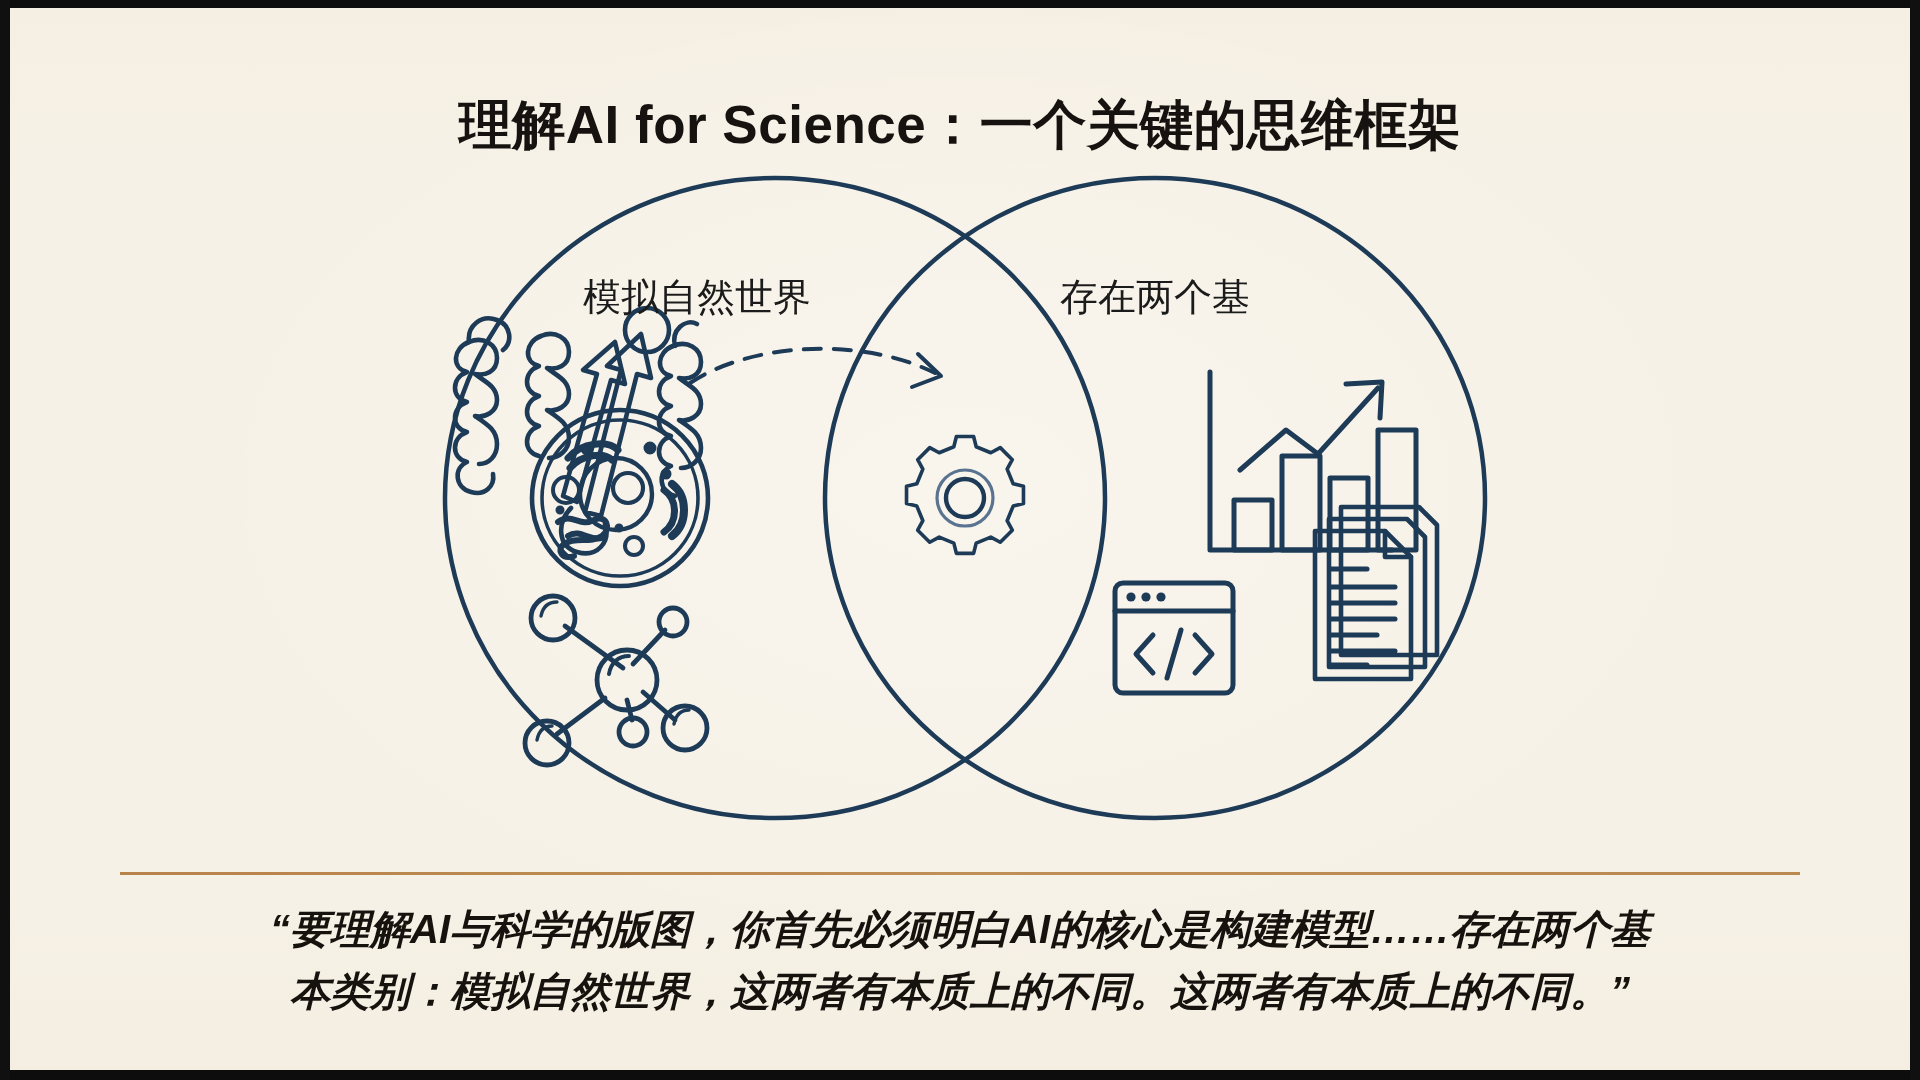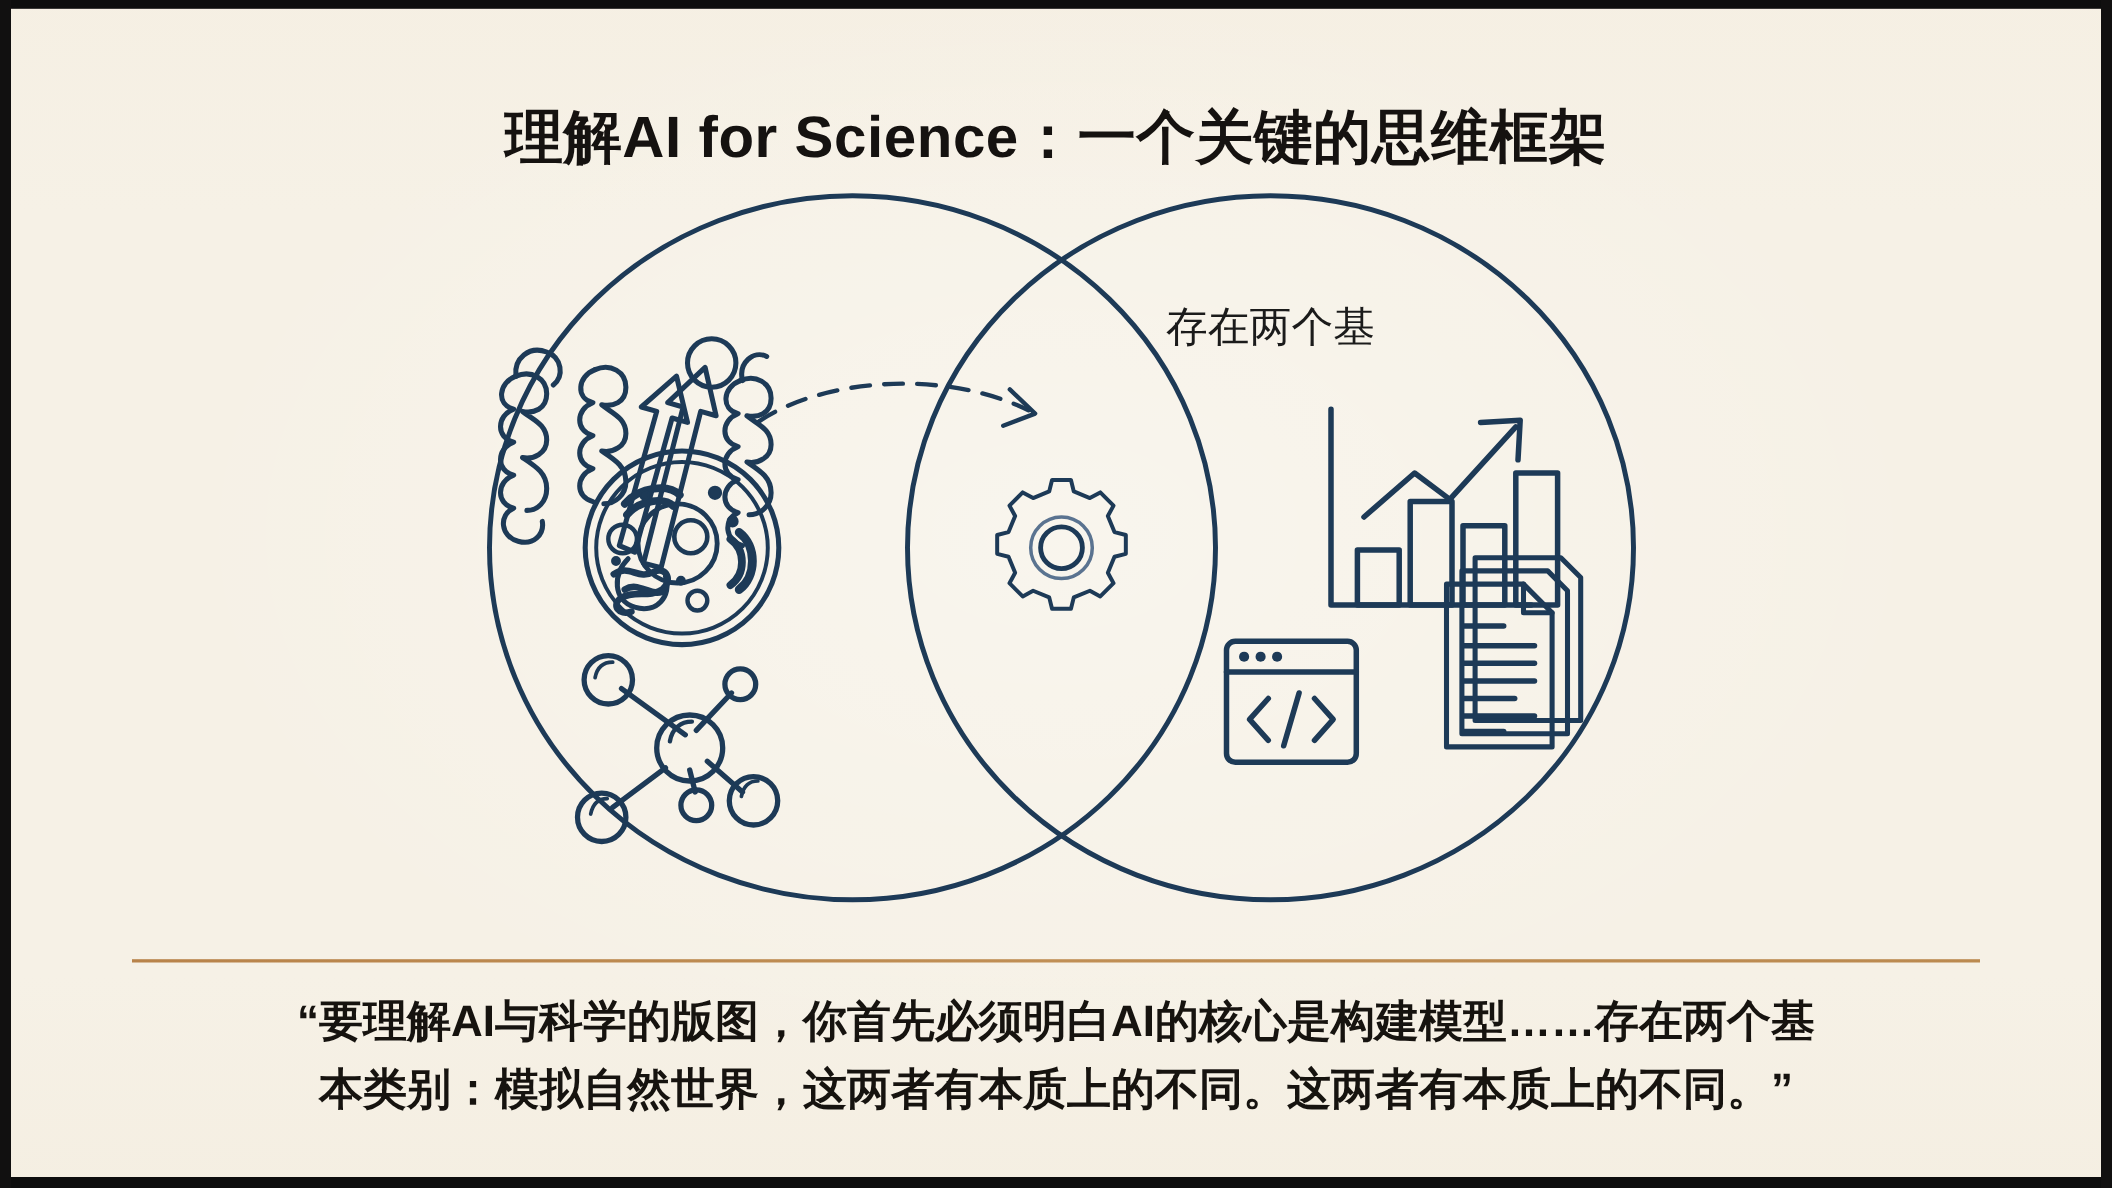--- a/index.html
+++ b/index.html
@@ -104,20 +104,21 @@
     z-index: 20;
   }
   #quote {
     position: absolute;
     left: 110px;
     top: 898px;
     width: 1700px;
     text-align: center;
     font-family: "Liberation Sans", sans-serif;
     font-weight: bold;
+    font-style: italic;
     font-size: 40px;
     line-height: 62px;
     color: #16130f;
     z-index: 20;
   }
   #quote .qline { display: block; white-space: nowrap; }
 </style>
 </head>
 <body>
 
@@ -275,20 +276,21 @@
           <path d="M 16 116 L 80 116" stroke-width="5"></path>
           <path d="M 16 132 L 62 132" stroke-width="5"></path>
           <path d="M 16 148 L 80 148" stroke-width="5"></path>
           <path d="M 16 162 L 52 162" stroke-width="5"></path>
         </g>
 
       </g>
     </svg>
   </div>
 
+  <div class="venn-label" id="label-left">模拟自然世界</div>
   <div class="venn-label" id="label-right">存在两个基</div>
 
   <div id="divider"></div>
 
   <div id="quote">
     <span class="qline">“要理解AI与科学的版图，你首先必须明白AI的核心是构建模型……存在两个基</span>
     <span class="qline">本类别：模拟自然世界，这两者有本质上的不同。这两者有本质上的不同。”</span>
   </div>
 
 </div>

